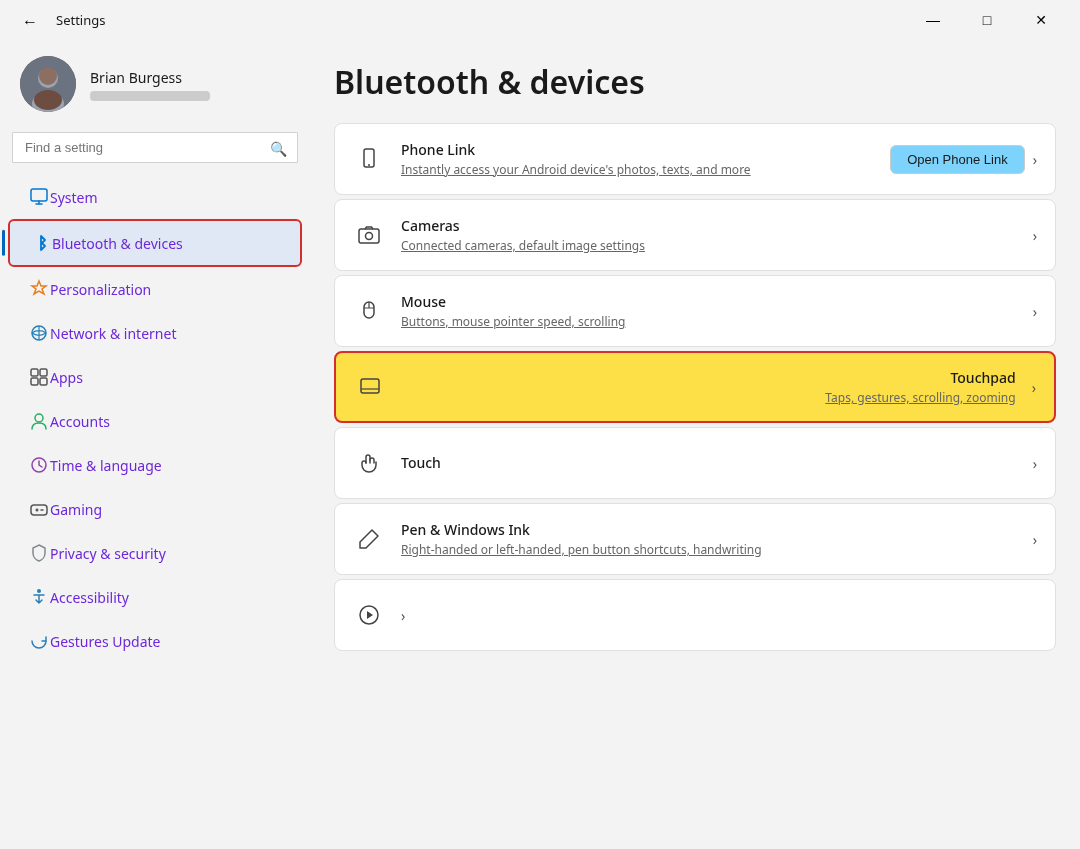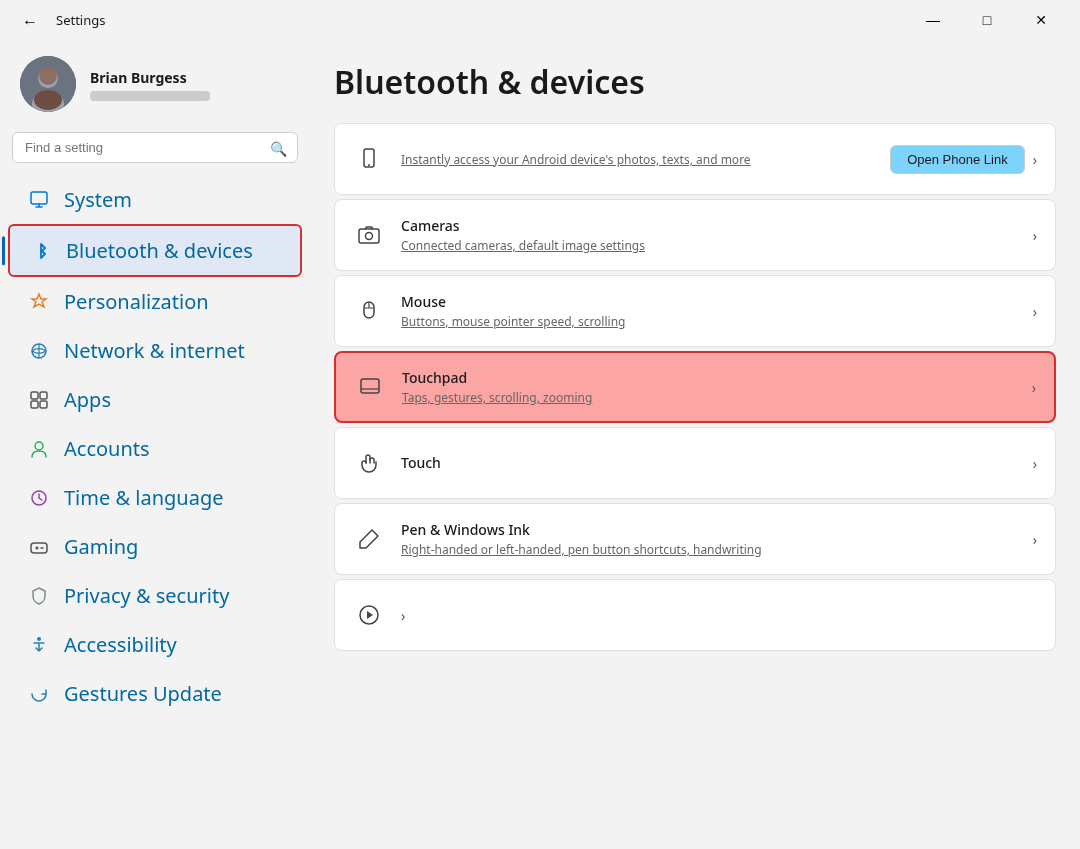--- a/index.html
+++ b/index.html
@@ -85,59 +85,58 @@
       border-radius: 50%;
       background: #555;
       overflow: hidden;
       flex-shrink: 0;
       display: flex;
       align-items: center;
       justify-content: center;
     }
     .avatar svg { width: 56px; height: 56px; }
     .user-info { display: flex; flex-direction: column; gap: 4px; }
-    .user-name { font-size: 14px; font-weight: 700; color: #1a1a1a; }
+    .user-name { font-size: 14px; font-weight: 400; color: #1a1a1a; }
     .user-email {
       width: 120px;
       height: 10px;
       background: #ccc;
       border-radius: 4px;
     }
     .search-box {
       margin: 0 12px 12px 12px;
       position: relative;
     }
     .search-input {
       width: 100%;
       padding: 7px 36px 7px 12px;
       border: 1px solid #d0d0d0;
-      border-radius: 6px;
+      border-radius: 1px;
       background: white;
       font-size: 13px;
       color: #555;
       outline: none;
     }
     .search-icon {
       position: absolute;
       right: 10px;
       top: 50%;
       transform: translateY(-50%);
       color: #555;
       font-size: 14px;
     }
     .nav-item {
       display: flex;
       align-items: center;
-      gap: 14px;
       padding: 11px 20px;
       cursor: pointer;
       border-radius: 6px;
       margin: 0 8px;
-      font-size: 20px;
-      color: #0369a1;
+      font-size: 14px;
+      color: #6d28d9;
       position: relative;
     }
     .nav-item.active {
       background: #e0e8f5;
       border: 2px solid #d32f2f;
     }
     .nav-item.active::before {
       content: '';
       position: absolute;
       left: -8px;
@@ -180,21 +179,22 @@
       display: flex;
       align-items: center;
       padding: 14px 18px;
       cursor: pointer;
       border: 1px solid #e0e0e0;
       gap: 16px;
       min-height: 72px;
     }
     .setting-card.highlighted {
       border: 2px solid #d32f2f;
-      background: #fca5a5;
+      background: #fde047;
+      text-align: right;
     }
     .setting-card-icon {
       width: 32px;
       height: 32px;
       display: flex;
       align-items: center;
       justify-content: center;
       flex-shrink: 0;
       color: #444;
     }
@@ -387,20 +387,21 @@
     <h1 class="page-title">Bluetooth &amp; devices</h1>
     <div class="settings-list" id="settings-list">
         <div class="setting-card">
     <div class="setting-card-icon">
             <svg width="24" height="24" viewBox="0 0 24 24" fill="none">
               <rect x="7" y="2" width="10" height="18" rx="2" stroke="#444" stroke-width="1.5" fill="none"></rect>
               <circle cx="12" cy="18" r="1" fill="#444"></circle>
             </svg>
           </div>
     <div class="setting-card-text">
+      <div class="setting-card-title">Phone Link</div>
       <div class="setting-card-desc">Instantly access your Android device's photos, texts, and more</div>
     </div>
     <div class="setting-card-action">
             <button class="open-btn">Open Phone Link</button>
             <span class="chevron">›</span>
           </div>
   </div>
         <div class="setting-card">
     <div class="setting-card-icon">
             <svg width="24" height="24" viewBox="0 0 24 24" fill="none">

